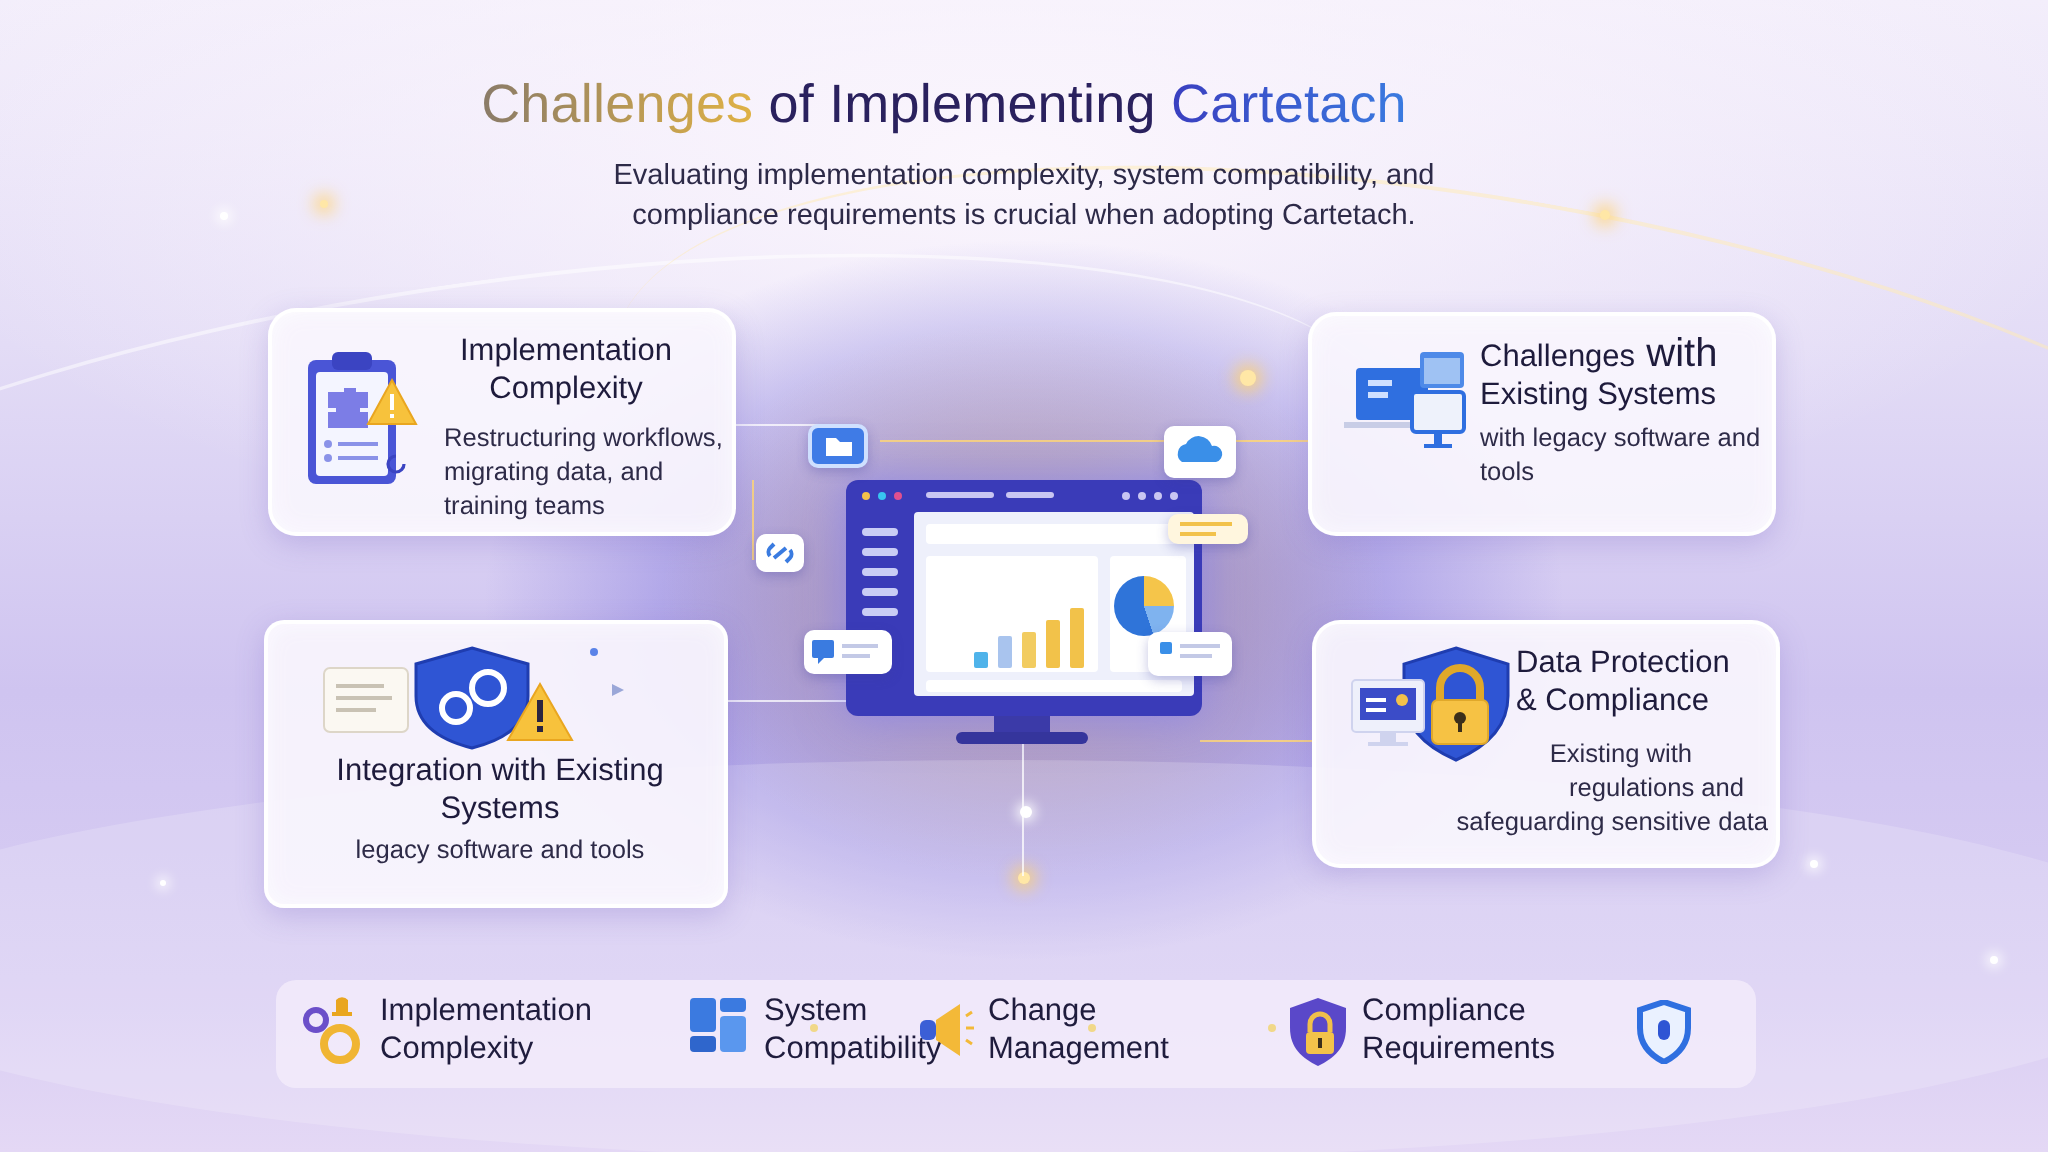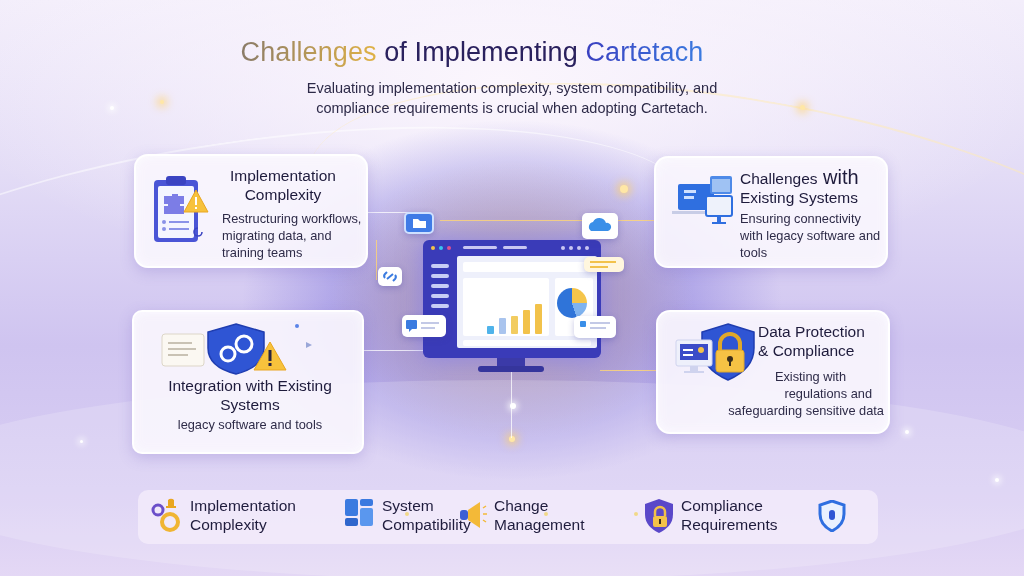--- a/index.html
+++ b/index.html
@@ -162,21 +162,20 @@
       <rect x="36" y="22" width="26" height="20" rx="2" fill="#eef2fb" stroke="#2f6fe0" stroke-width="2"></rect>
       <rect x="47" y="42" width="4" height="6" fill="#2f6fe0"></rect>
         <rect x="42" y="48" width="14" height="2" fill="#2f6fe0"></rect>
     </svg>
   </div>
   <div class="card-title">
     <div><span>Challenges</span><span class="small"> with</span></div>
     <div>Existing Systems</div>
   </div>
   <div class="card-text">
-    <div>Ensuring connectivity</div>
     <div>with legacy software and</div>
     <div>tools</div>
   </div>
 </div>
 
 <div class="card" id="card-integ-l">
   <div class="icon-wrap">
     <svg width="180" height="56" viewBox="0 0 180 56">
       <rect x="8" y="14" width="42" height="32" rx="3" fill="#fbf8f2" stroke="#ddd6c8"></rect>
       <rect x="14" y="22" width="24" height="2" fill="#c9c2b4"></rect>

